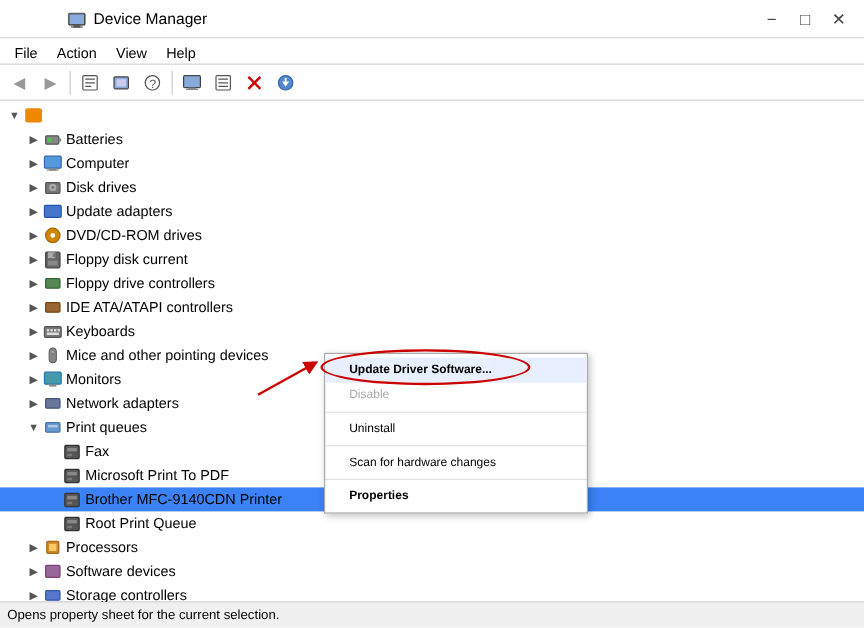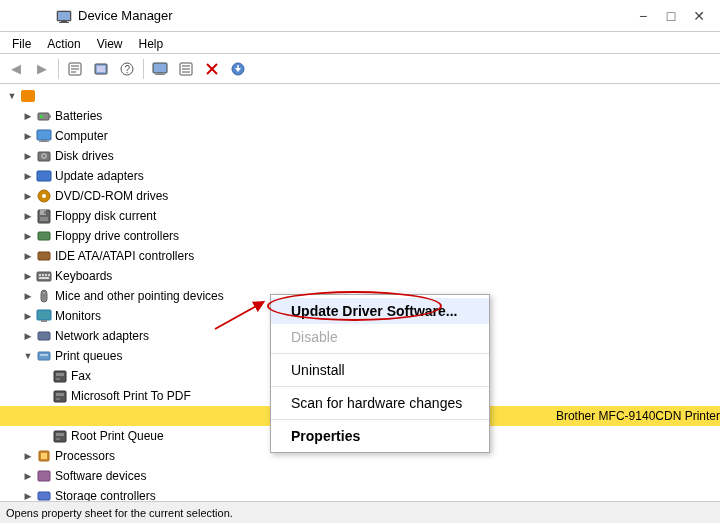--- a/index.html
+++ b/index.html
@@ -116,21 +116,21 @@
     }
     .tree-item {
       display: flex;
       align-items: center;
       height: 20px;
       padding-left: 4px;
       cursor: pointer;
       white-space: nowrap;
       font-size: 12px;
     }
-    .tree-item.selected { background: #fde047; justify-content: space-between; }
+    .tree-item.selected { background: #3b82f6; }
 
     .expand-btn {
       width: 16px; height: 16px;
       display: inline-flex;
       align-items: center;
       justify-content: center;
       font-size: 9px;
       color: #555;
       flex-shrink: 0;
     }
@@ -170,21 +170,21 @@
       background: #fff;
       border: 1px solid #aaa;
       box-shadow: 2px 2px 6px rgba(0,0,0,0.25);
       width: 220px;
       z-index: 100;
       padding: 3px 0;
     }
     .ctx-item {
       padding: 5px 20px;
       cursor: pointer;
-      font-size: 14px;
+      font-size: 10px;
       color: #000;
     }
     .ctx-item.highlighted {
       font-weight: 600;
       color: #000;
     }
     .ctx-item.disabled { color: #aaa; cursor: default; }
     .ctx-divider { height: 1px; background: #e0e0e0; margin: 3px 0; }
 
     

